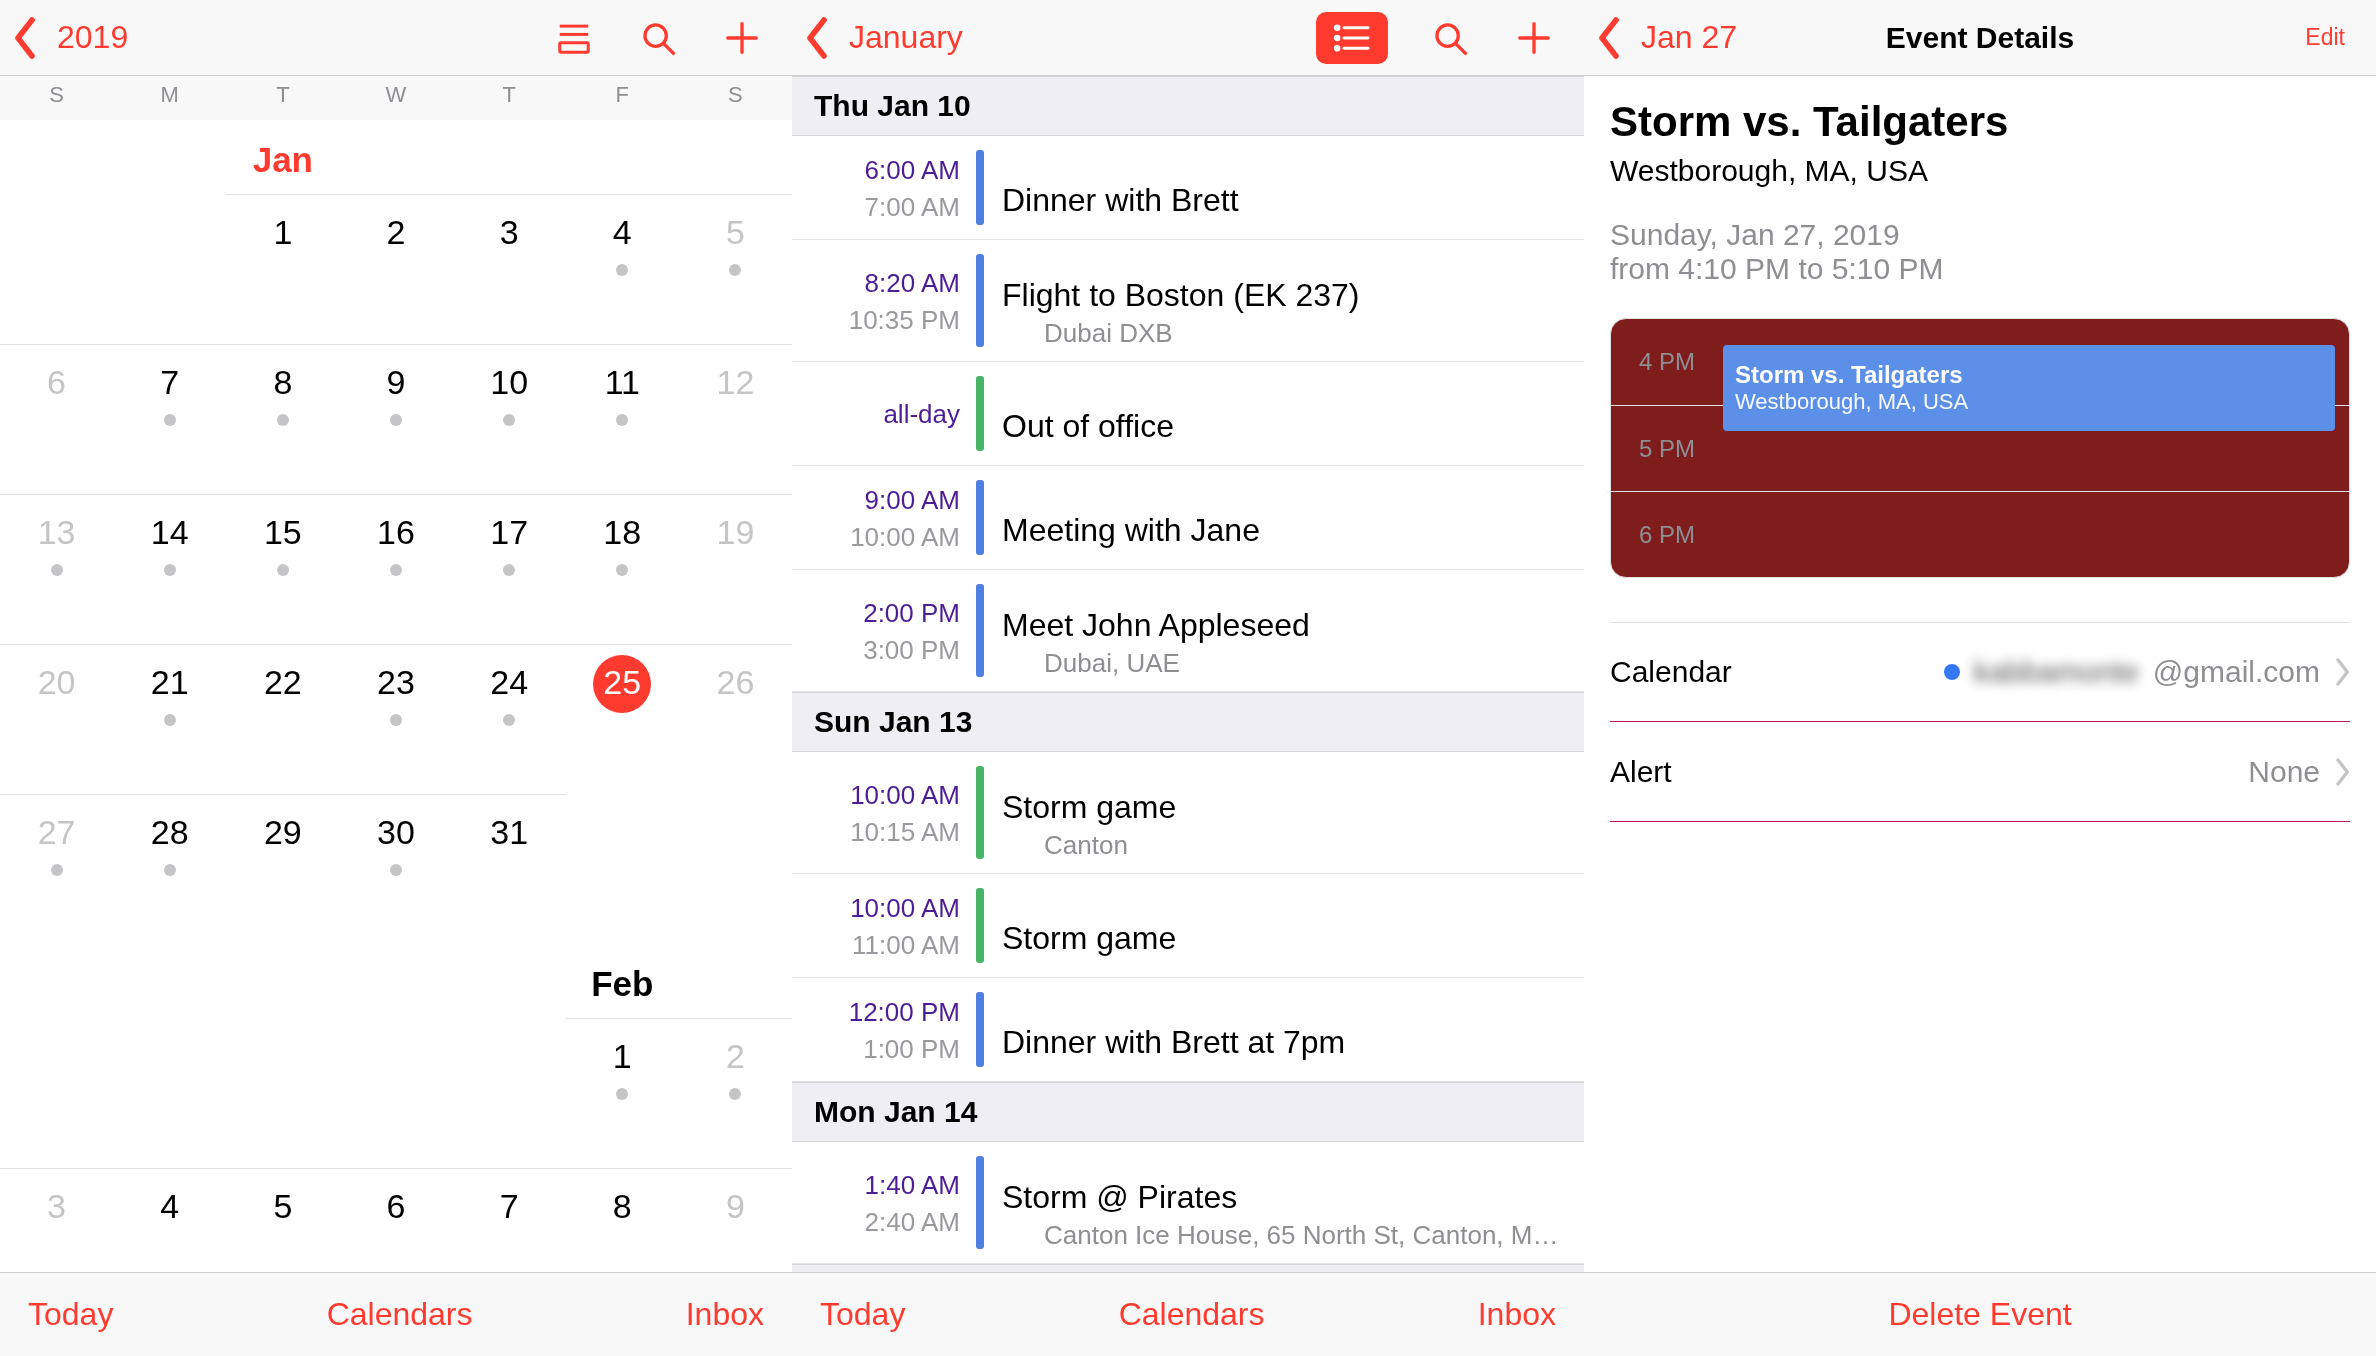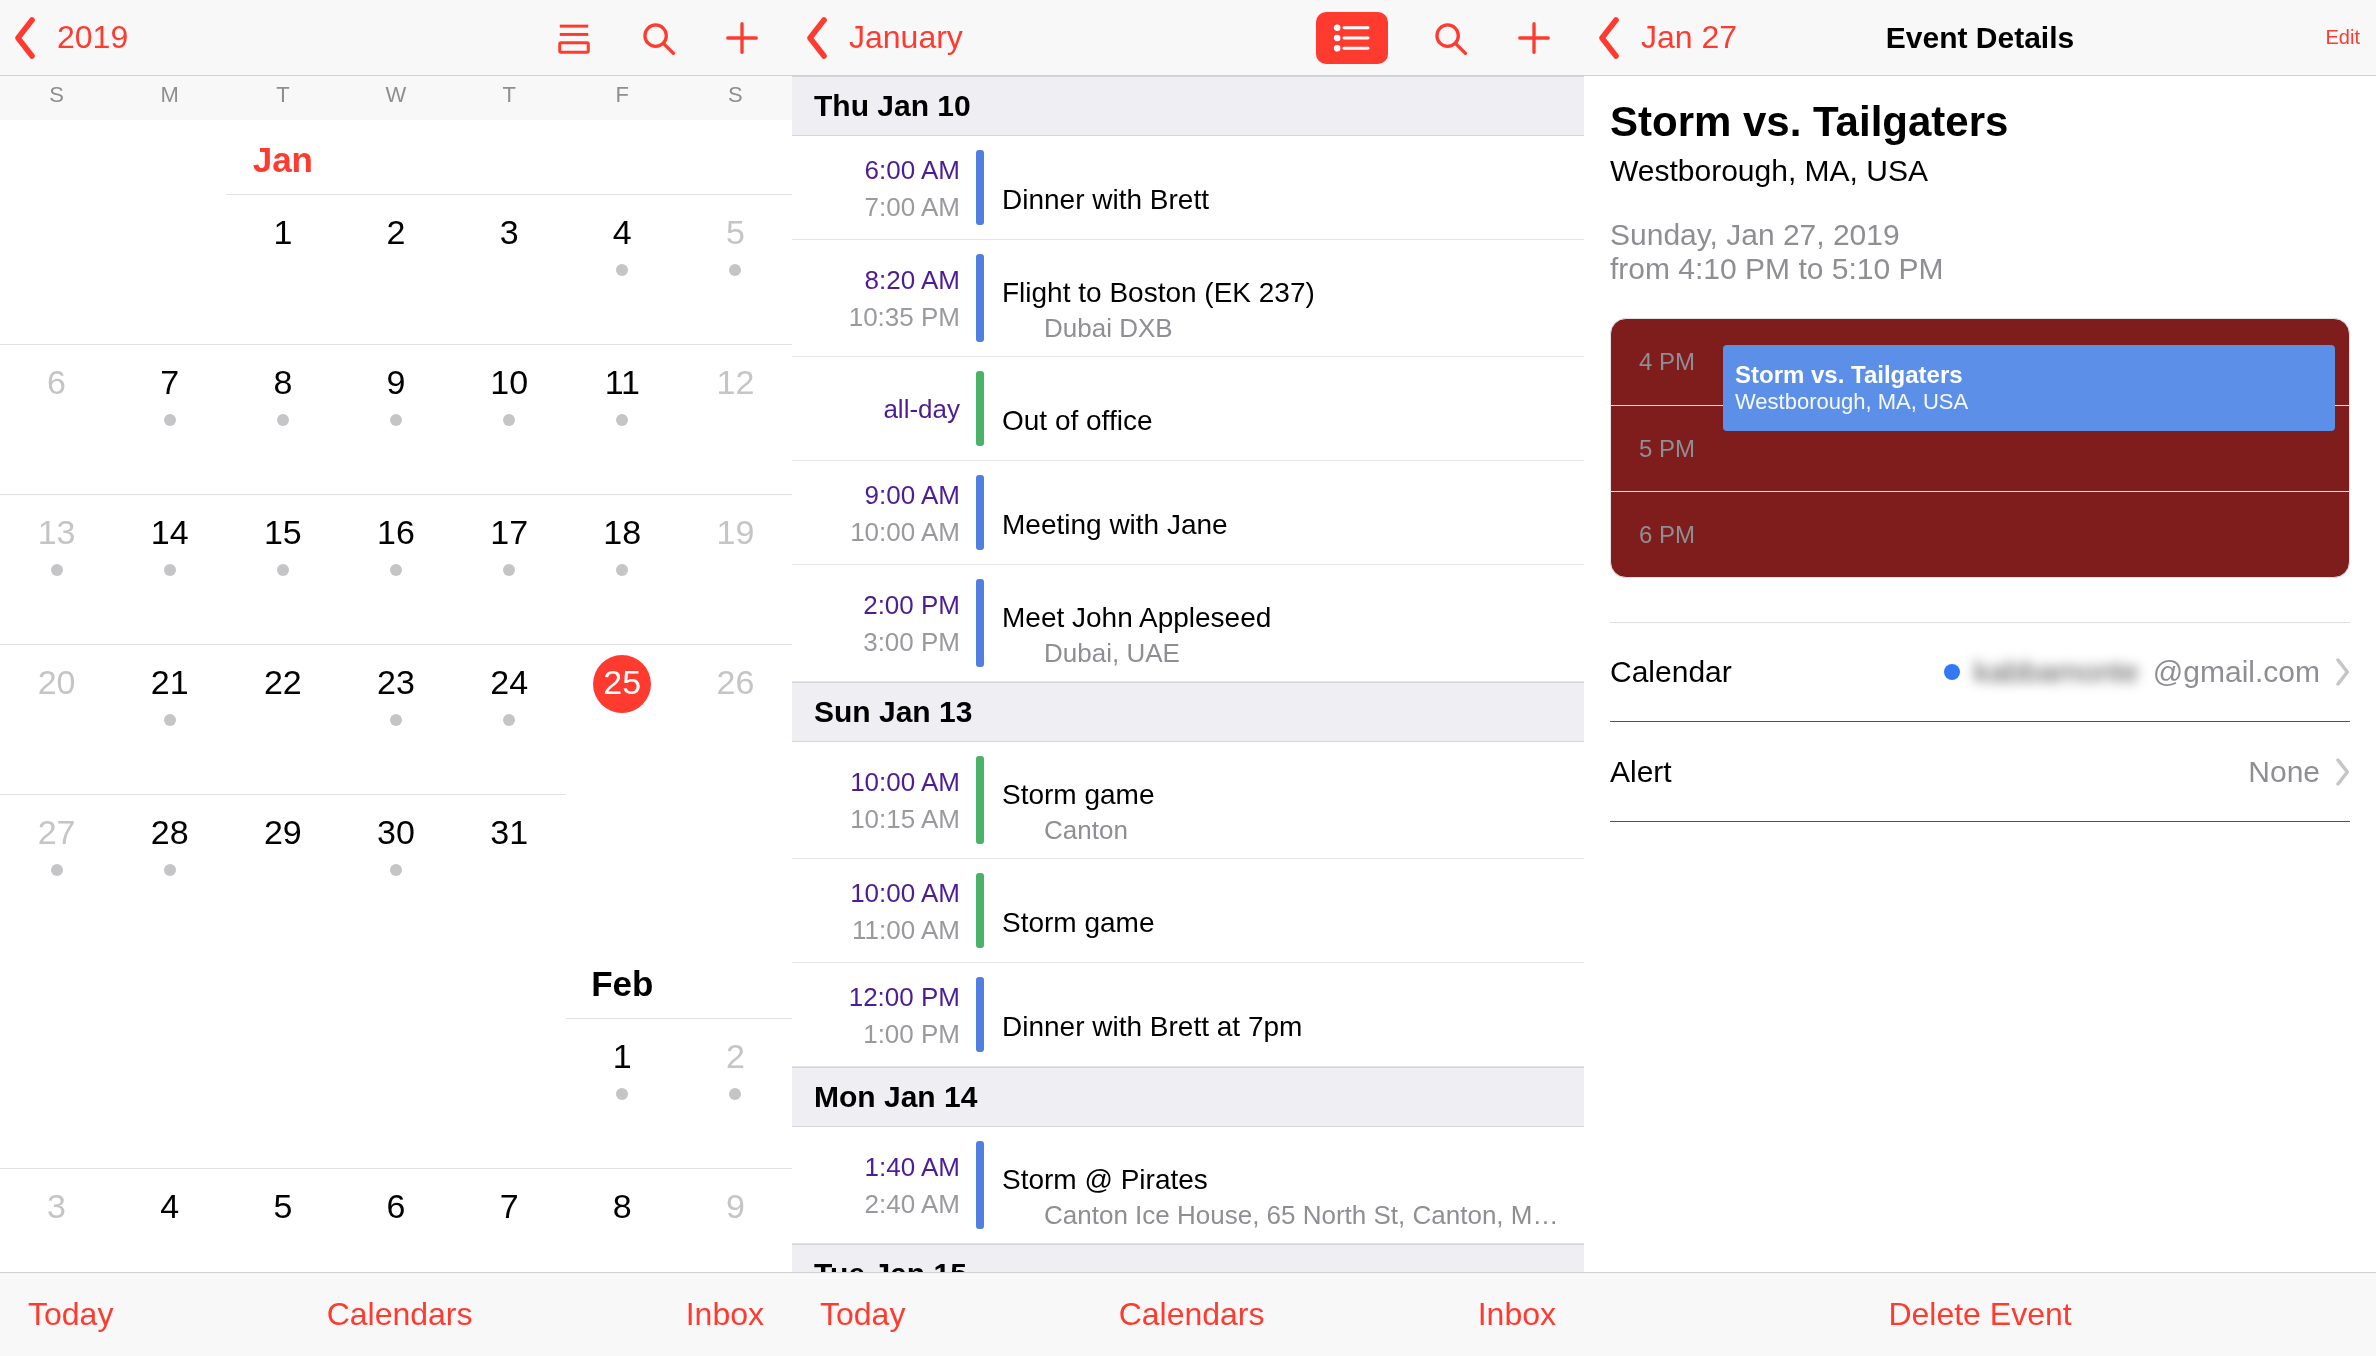--- a/index.html
+++ b/index.html
@@ -48,21 +48,21 @@
   .list-scroll { overflow: hidden; }
   .day-header { background: #efeef3; border-top: 1px solid #d6d6d8; border-bottom: 1px solid #d6d6d8; font-size: 30px; font-weight: 700; padding: 12px 22px; }
   .event-row { display: flex; border-bottom: 1px solid #e5e5e7; min-height: 104px; }
   .event-times { width: 184px; padding: 14px 16px 12px 0; text-align: right; display: flex; flex-direction: column; gap: 6px; justify-content: center; }
   .event-times .t1 { font-size: 26px; color: #4c1d95; }
   .event-times .t2 { font-size: 26px; color: #9a9a9e; }
   .event-bar { width: 8px; margin: 14px 0; border-radius: 3px; }
   .bar-blue { background: #4f7fe0; }
   .bar-green { background: #49b368; }
   .event-main { flex: 1; padding: 14px 18px 12px 18px; display: flex; flex-direction: column; justify-content: center; gap: 4px; overflow: hidden; }
-  .event-main .etitle { font-size: 28px; white-space: nowrap; overflow: hidden; text-overflow: ellipsis; margin-top: 23px; }
+  .event-main .etitle { font-size: 32px; white-space: nowrap; overflow: hidden; text-overflow: ellipsis; margin-top: 23px; }
   .event-main .eloc { font-size: 26px; color: #8e8e93; white-space: nowrap; overflow: hidden; text-overflow: ellipsis; margin-left: 42px; }
 
   
   .detail-content { padding: 22px 26px; }
   .ev-title { font-size: 42px; font-weight: 700; margin-bottom: 8px; }
   .ev-loc { font-size: 30px; margin-bottom: 30px; }
   .ev-date, .ev-time { font-size: 30px; color: #8e8e93; }
   .mini-sched { margin-top: 32px; border: 1px solid #e1e1e1; border-radius: 16px; background: #7f1d1d; overflow: hidden; }
   .sched-row { height: 86px; display: flex; align-items: center; position: relative; }
   .sched-row + .sched-row { border-top: 1px solid #e4e4e6; }
@@ -73,21 +73,21 @@
 
   .detail-rows { margin-top: 44px; }
   .detail-row { display: flex; align-items: center; justify-content: space-between; height: 100px; border-bottom: 1px solid #be185d; font-size: 30px; gap: 11px; }
   .detail-row:first-child { border-top: 1px solid #e1e1e1; }
   .dr-label {}
   .dr-value { display: flex; align-items: center; gap: 14px; color: #8e8e93; }
   .dr-value .blur { filter: blur(6px); color: #555; }
   .dr-chevron { width: 16px; height: 28px; color: #c5c5c7; }
   .dot-blue { width: 16px; height: 16px; border-radius: 50%; background: #3478f6; }
 
-  .nav-edit { position:absolute; right:16px; color:#ff3b30; font-size:20px; }
+  .nav-edit { position:absolute; right:31px; color:#ff3b30; font-size:23px; }
 </style>
 </head>
 <body>
 
 <div class="panel panel-1">
   <div class="navbar">
     <div class="nav-left">
       <svg class="back-chevron" viewBox="0 0 12 20" fill="none" stroke="currentColor" stroke-width="2.8" stroke-linecap="round" stroke-linejoin="round">
           <polyline points="9,1 2,10 9,19"></polyline>
         </svg>

